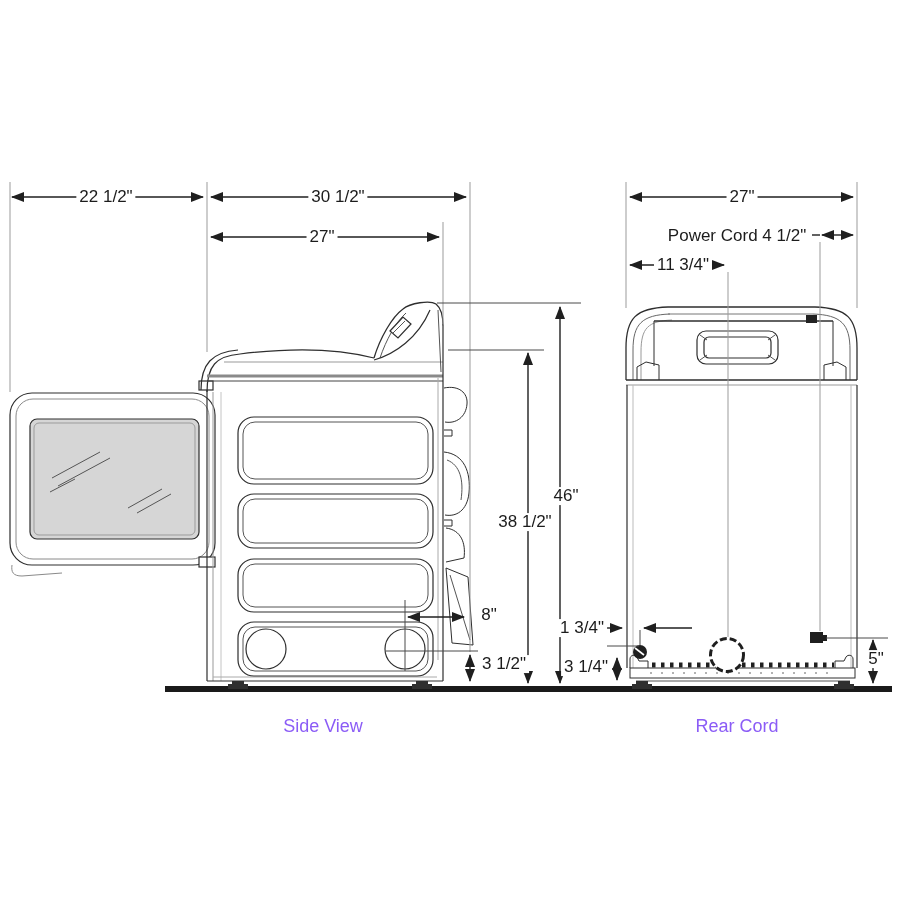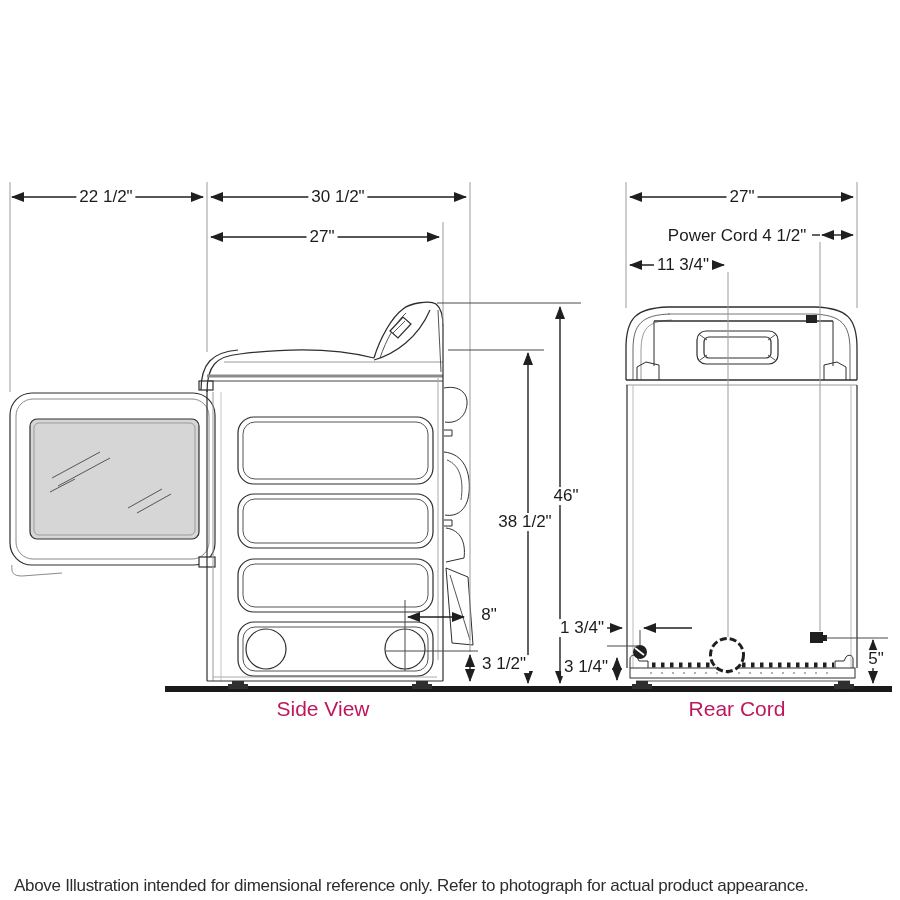--- a/index.html
+++ b/index.html
@@ -1,21 +1,21 @@
 <!DOCTYPE html>
 <html><head>
 <meta charset="utf-8">
 <style>
   html,body{margin:0;padding:0;background:#ffffff;}
   .stage{position:relative;width:900px;height:900px;background:#ffffff;overflow:hidden;
          font-family:"Liberation Sans",sans-serif;}
   .stage svg{position:absolute;left:0;top:0;}
   .lbl{position:absolute;transform:translate(-50%,-50%);background:#ffffff;padding:0 3px;
        font:17px/1.05 "Liberation Sans",sans-serif;color:#1c1c1c;white-space:nowrap;}
-  .viewlbl{font-size:21px;color:#be185d;}
+  .viewlbl{font-size:18px;color:#8b5cf6;margin-top:17px;}
   .caption{position:absolute;left:14px;top:876px;background:none;padding:0;
            font:17px/1.2 "Liberation Sans",sans-serif;letter-spacing:-0.3px;color:#2d2d2d;
            white-space:nowrap;}
 </style>
 </head>
 <body>
 
 <div class="stage">
 
 <svg width="900" height="900" viewBox="0 0 900 900">
@@ -213,15 +213,14 @@
 <div class="lbl" style="left:742px;top:197px;">27"</div>
 <div class="lbl" style="left:737px;top:236px;">Power Cord 4 1/2"</div>
 <div class="lbl" style="left:683px;top:265px;">11 3/4"</div>
 <div class="lbl" style="left:582px;top:628px;">1 3/4"</div>
 <div class="lbl" style="left:586px;top:667px;">3 1/4"</div>
 <div class="lbl" style="left:876px;top:659px;">5"</div>
 
 <div class="lbl viewlbl" style="left:323px;top:709px;">Side View</div>
 <div class="lbl viewlbl" style="left:737px;top:709px;">Rear Cord</div>
 
-<div class="caption">Above Illustration intended for dimensional reference only. Refer to photograph for actual product appearance.</div>
 
 </div>
 
 </body></html>

